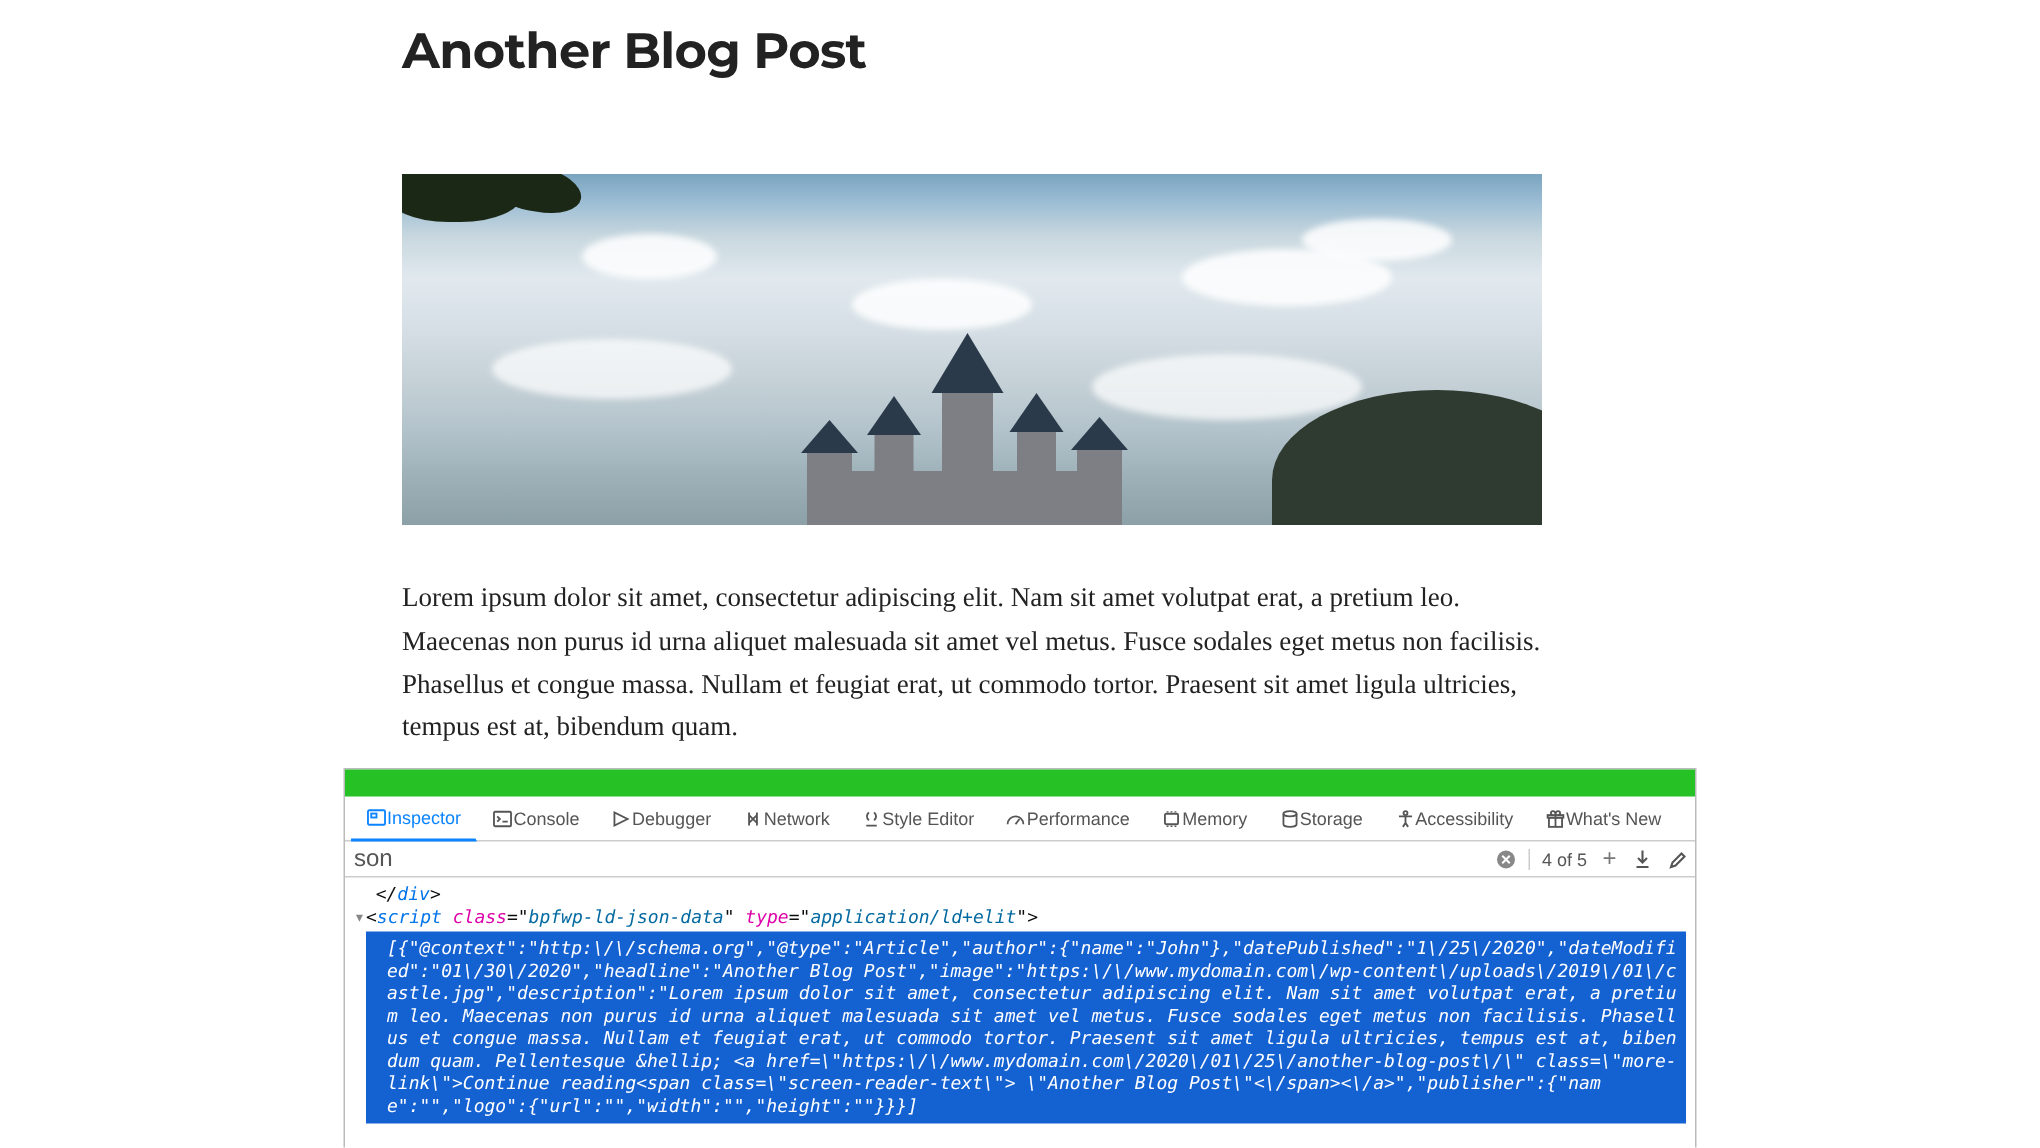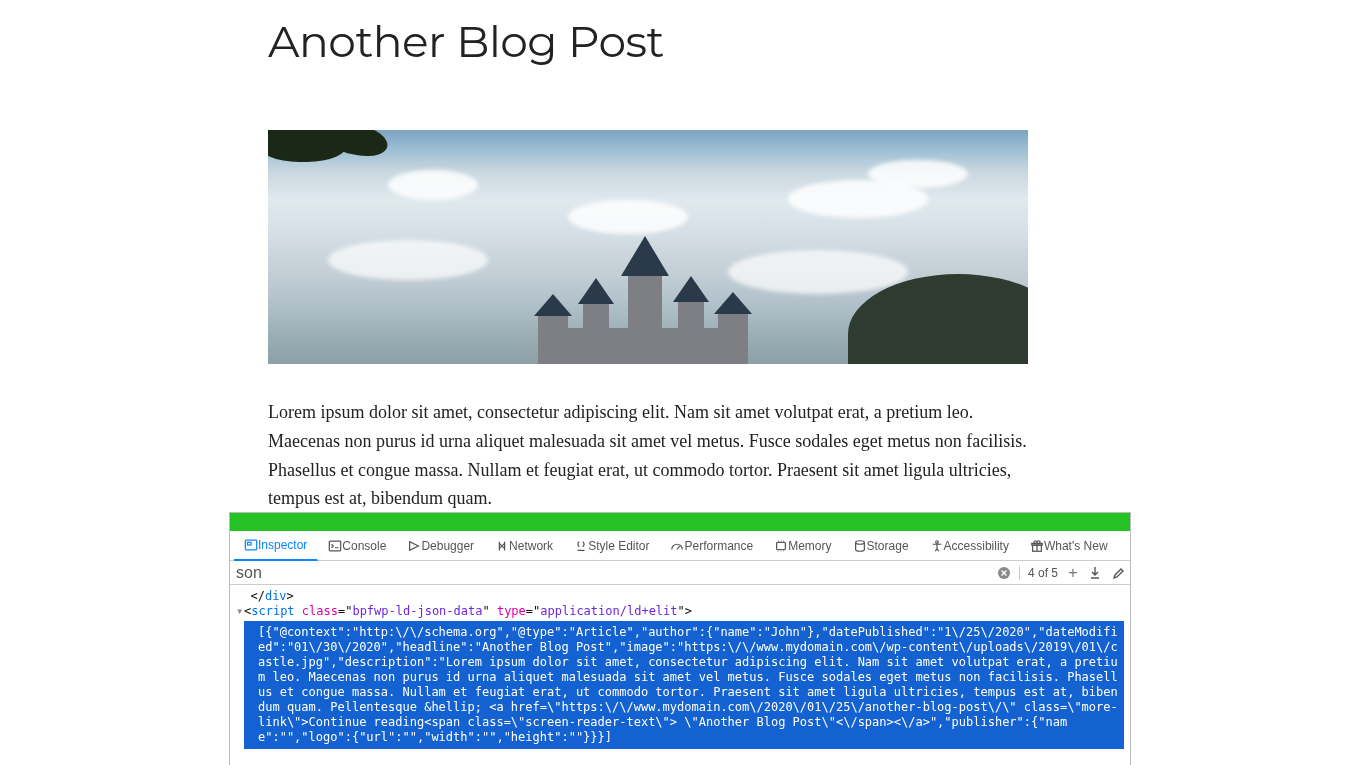--- a/index.html
+++ b/index.html
@@ -11,22 +11,22 @@
     width: 1360px;
     height: 765px;
   }
   .content-wrap {
     position: absolute;
     left: 268px;
     top: 14px;
     width: 760px;
   }
   .post-title {
-    font-size: 44px;
-    font-weight: 400;
+    font-size: 33px;
+    font-weight: 700;
     letter-spacing: -0.5px;
     color: #222;
     font-family: "Montserrat", "Segoe UI", Arial, sans-serif;
     margin-bottom: 62px;
   }
   .featured-image {
     width: 760px;
     height: 234px;
     position: relative;
     overflow: hidden;
@@ -97,26 +97,26 @@
   .dt-search {
     display:flex; align-items:center; height:24px; border-bottom:1px solid #ccc; padding:0 6px 0 6px;
     gap:8px;
   }
   .dt-search .q { flex:1; color:#555; font-size:16px; }
   .dt-search .counter { color:#555; font-size:12px; border-left:1px solid #ccc; padding-left:8px; }
   .dt-search .ico { width:14px; height:14px; display:flex; align-items:center; justify-content:center; color:#777; }
 
   .dt-code {
     flex:1; overflow:hidden; padding:4px 6px 2px 6px;
-    font-family: Menlo, Consolas, monospace; font-size:12px; line-height:15px; color:#0c0c0c;
+    font-family: Menlo, Consolas, monospace; font-size:12px; line-height:15px; color:#0c0c0c;font-style:italic;
   }
   .dt-code .line { white-space:pre; }
   .c-tag { color:#0074e8; }
   .c-attr { color:#dd00a9; }
-  .c-val { color:#6d28d9; }
+  .c-val { color:#0369a1; }
   .c-comment { color:#3e8d3e; }
   .c-twisty { color:#888; display:inline-block; width:8px; }
 
   .json-sel {
     background:#1461d1; color:#fff; padding:4px 6px 4px 14px; margin:2px 0 2px 8px;
     font-family: Menlo, Consolas, monospace; font-size:12px; line-height:15px;
     white-space:pre-wrap; word-break:break-all;
   }
 </style>
 </head>

